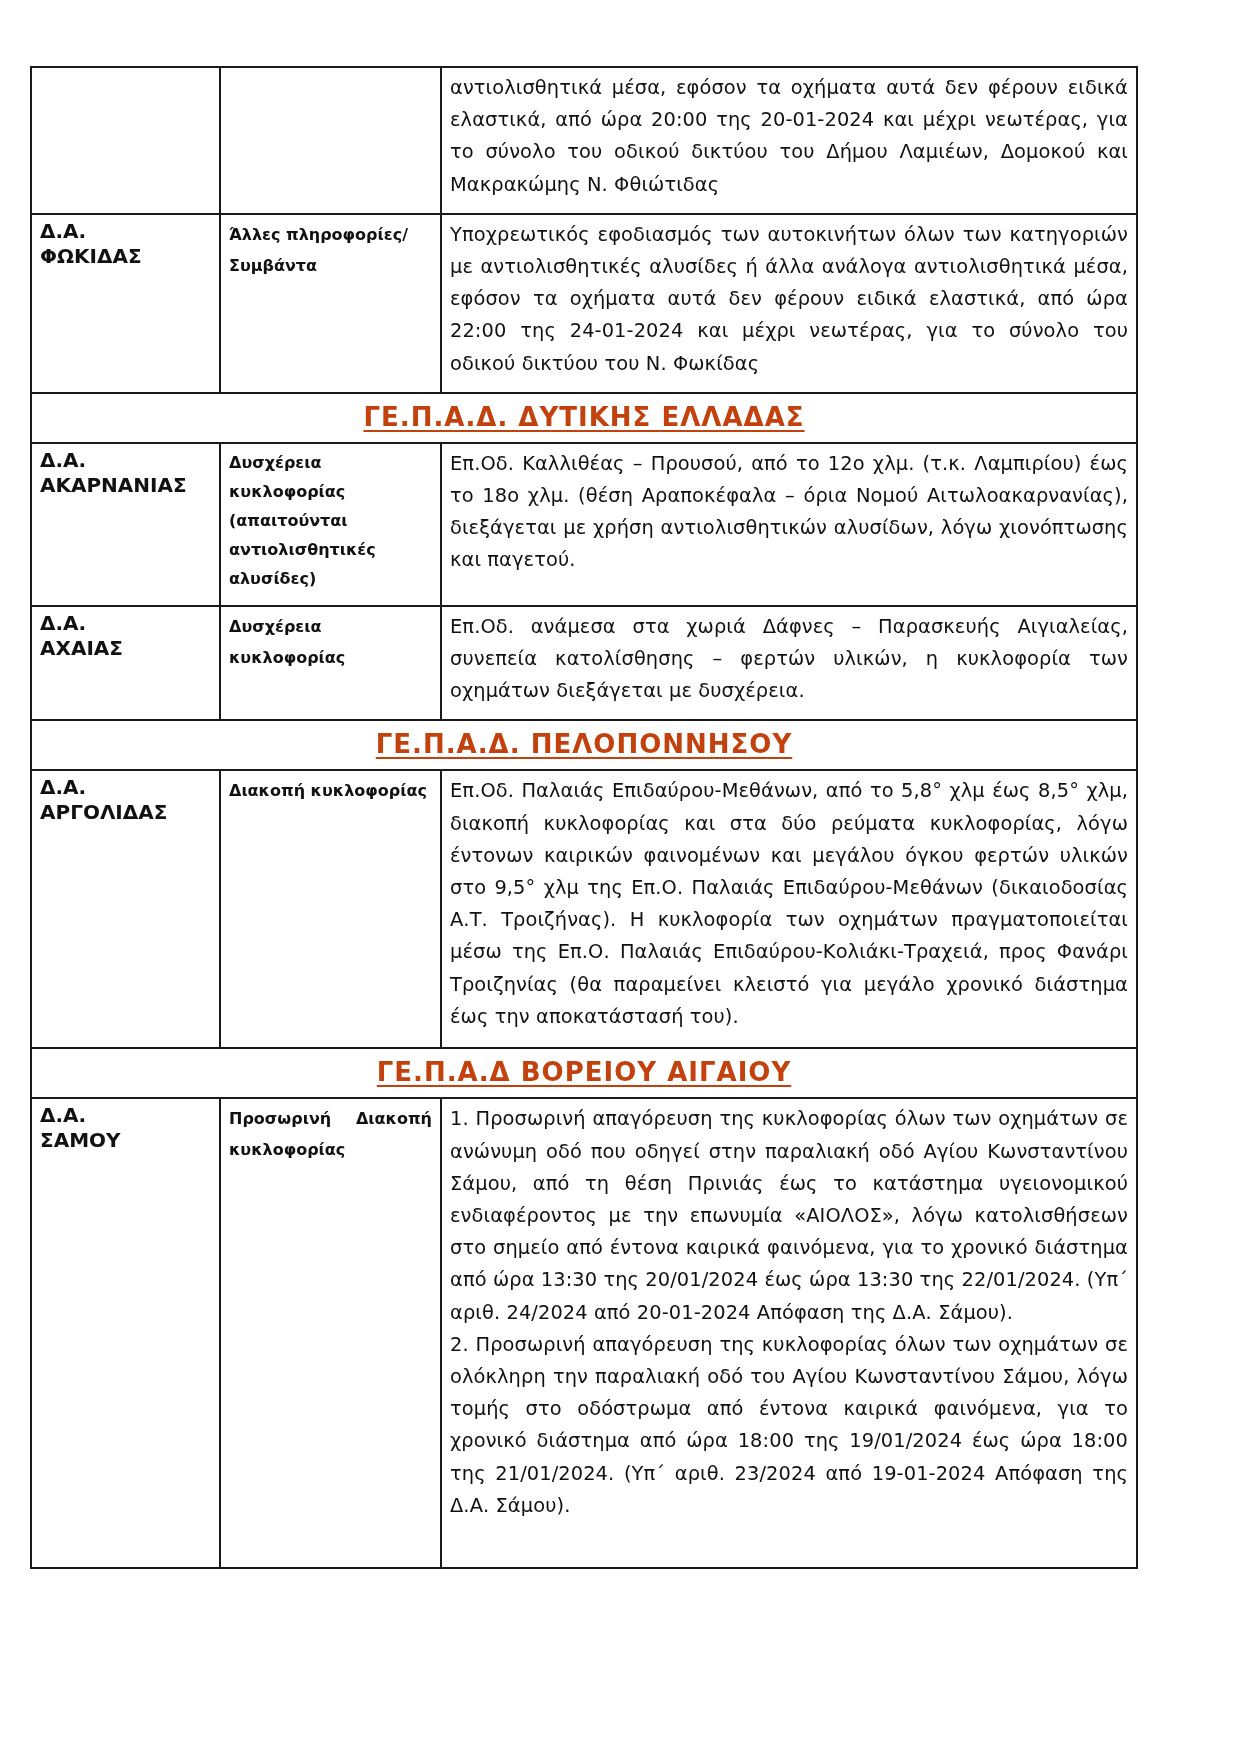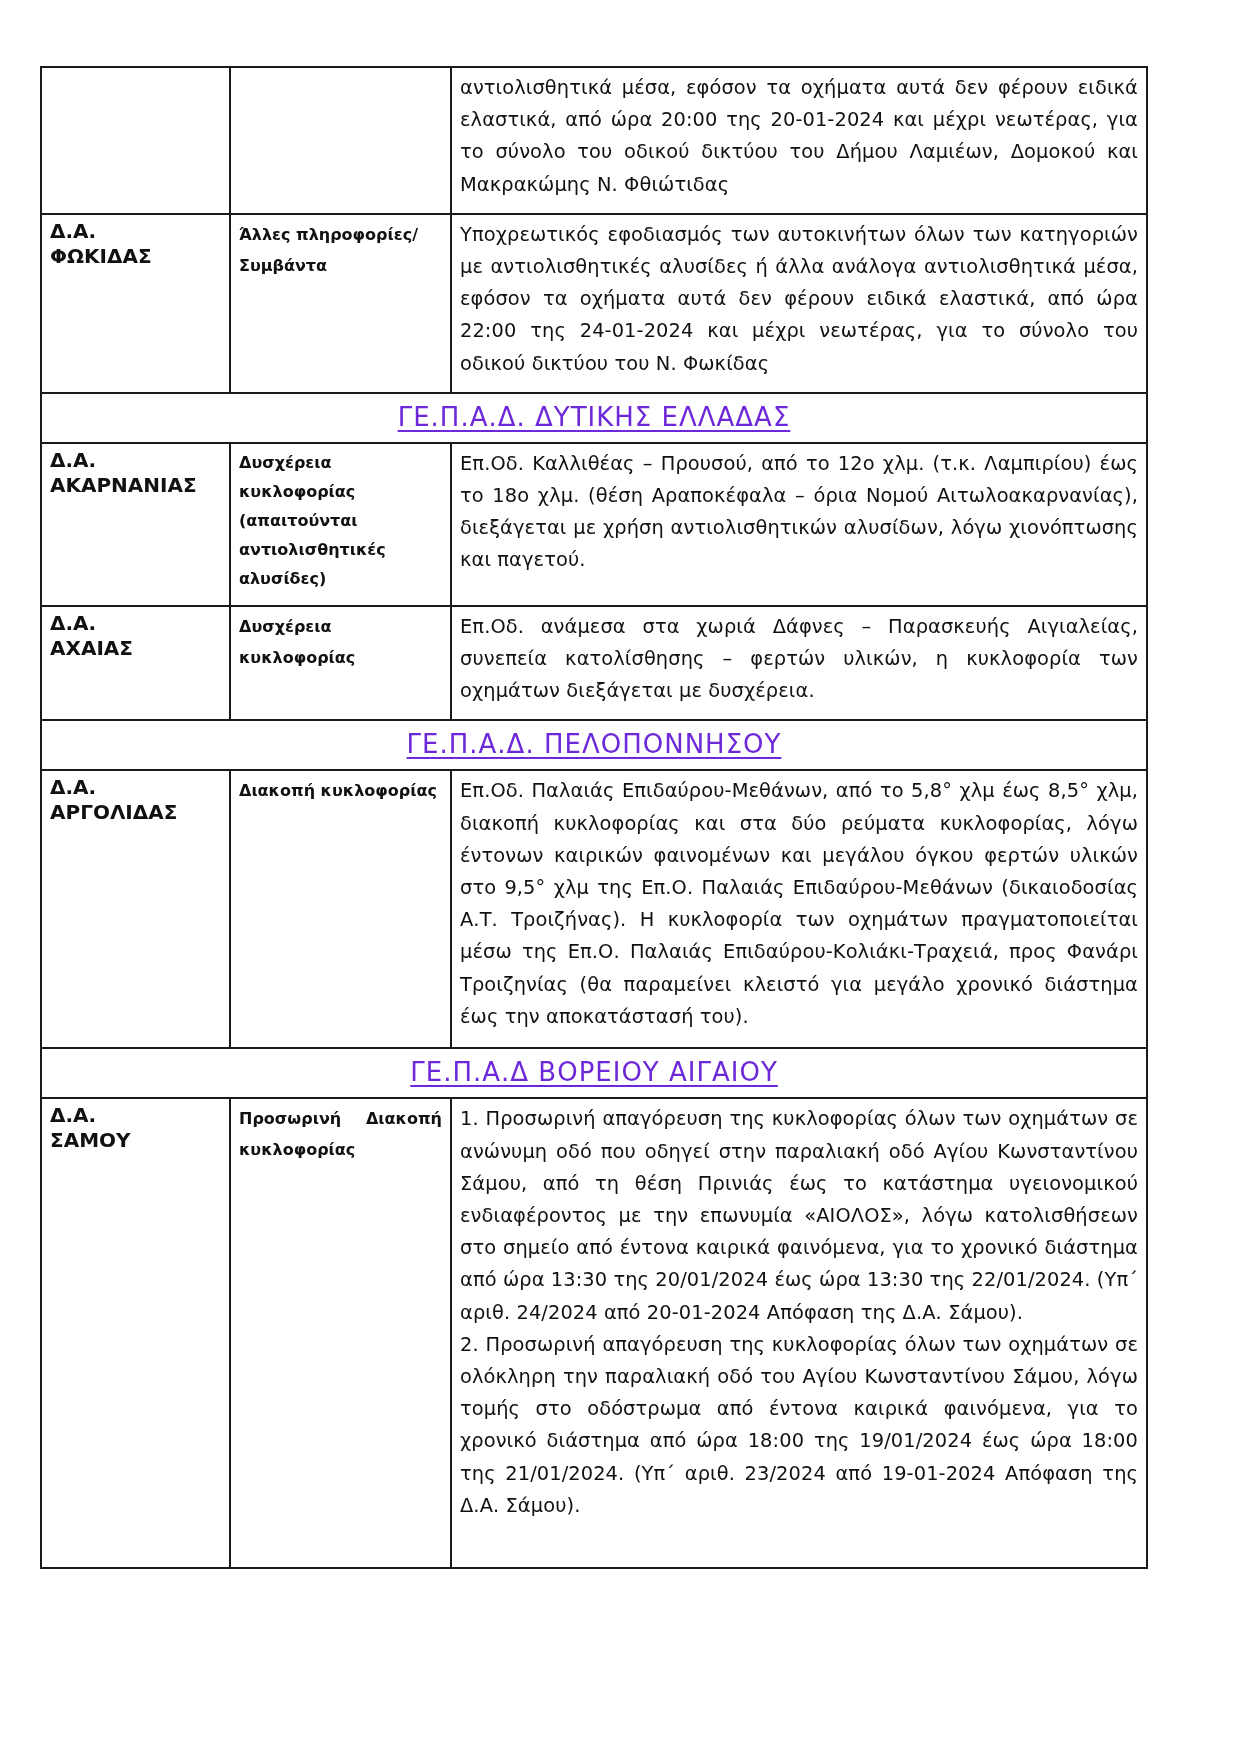--- a/index.html
+++ b/index.html
@@ -1,18 +1,18 @@
 <!DOCTYPE html>
 <html><head>
 <meta charset="utf-8">
 <style>
   html, body { margin: 0; padding: 0; background: #ffffff; }
   body { width: 1241px; height: 1755px; position: relative; overflow: hidden; }
   .page {
-    position: absolute; left: 40px; top: 66px; width: 1128px;
+    position: absolute; left: 30px; top: 66px; width: 1128px;
     font-family: "DejaVu Sans", sans-serif; color: #111;
   }
   table.doc {
     width: 1106px; border-collapse: collapse; table-layout: fixed;
   }
   table.doc td {
     border: 2px solid #1a1a1a; vertical-align: top;
     padding: 4px 8px 12px 8px;
   }
   col.c1 { width: 189px; }
@@ -20,23 +20,23 @@
   col.c3 { width: 696px; }
   .auth { font-size: 20px; font-weight: bold; line-height: 25px; padding-left: 6px; }
   .cat { font-size: 16px; font-weight: bold; line-height: 31px; font-style: normal; }
   .desc {
     font-size: 19.4px; line-height: 32.2px; text-align: justify;
     letter-spacing: 0.1px; padding-left: 10px; padding-right: 8px;
   }
   .desc p { margin: 0; }
   .heading-cell { text-align: center; padding: 2px 0 4px 0 !important; height: 42px; vertical-align: middle !important; }
   .heading {
-    font-size: 26px; color: #6d28d9; text-decoration: underline;
+    font-size: 26px; color: #c2410c; text-decoration: underline;
     text-decoration-thickness: 2px; text-underline-offset: 4px;
-    font-weight: normal; letter-spacing: 1px;
+    font-weight: bold; letter-spacing: 1px;
   }
 </style>
 </head>
 <body>
 
 <div class="page">
   <table class="doc">
     <colgroup>
         <col class="c1">
         <col class="c2">

